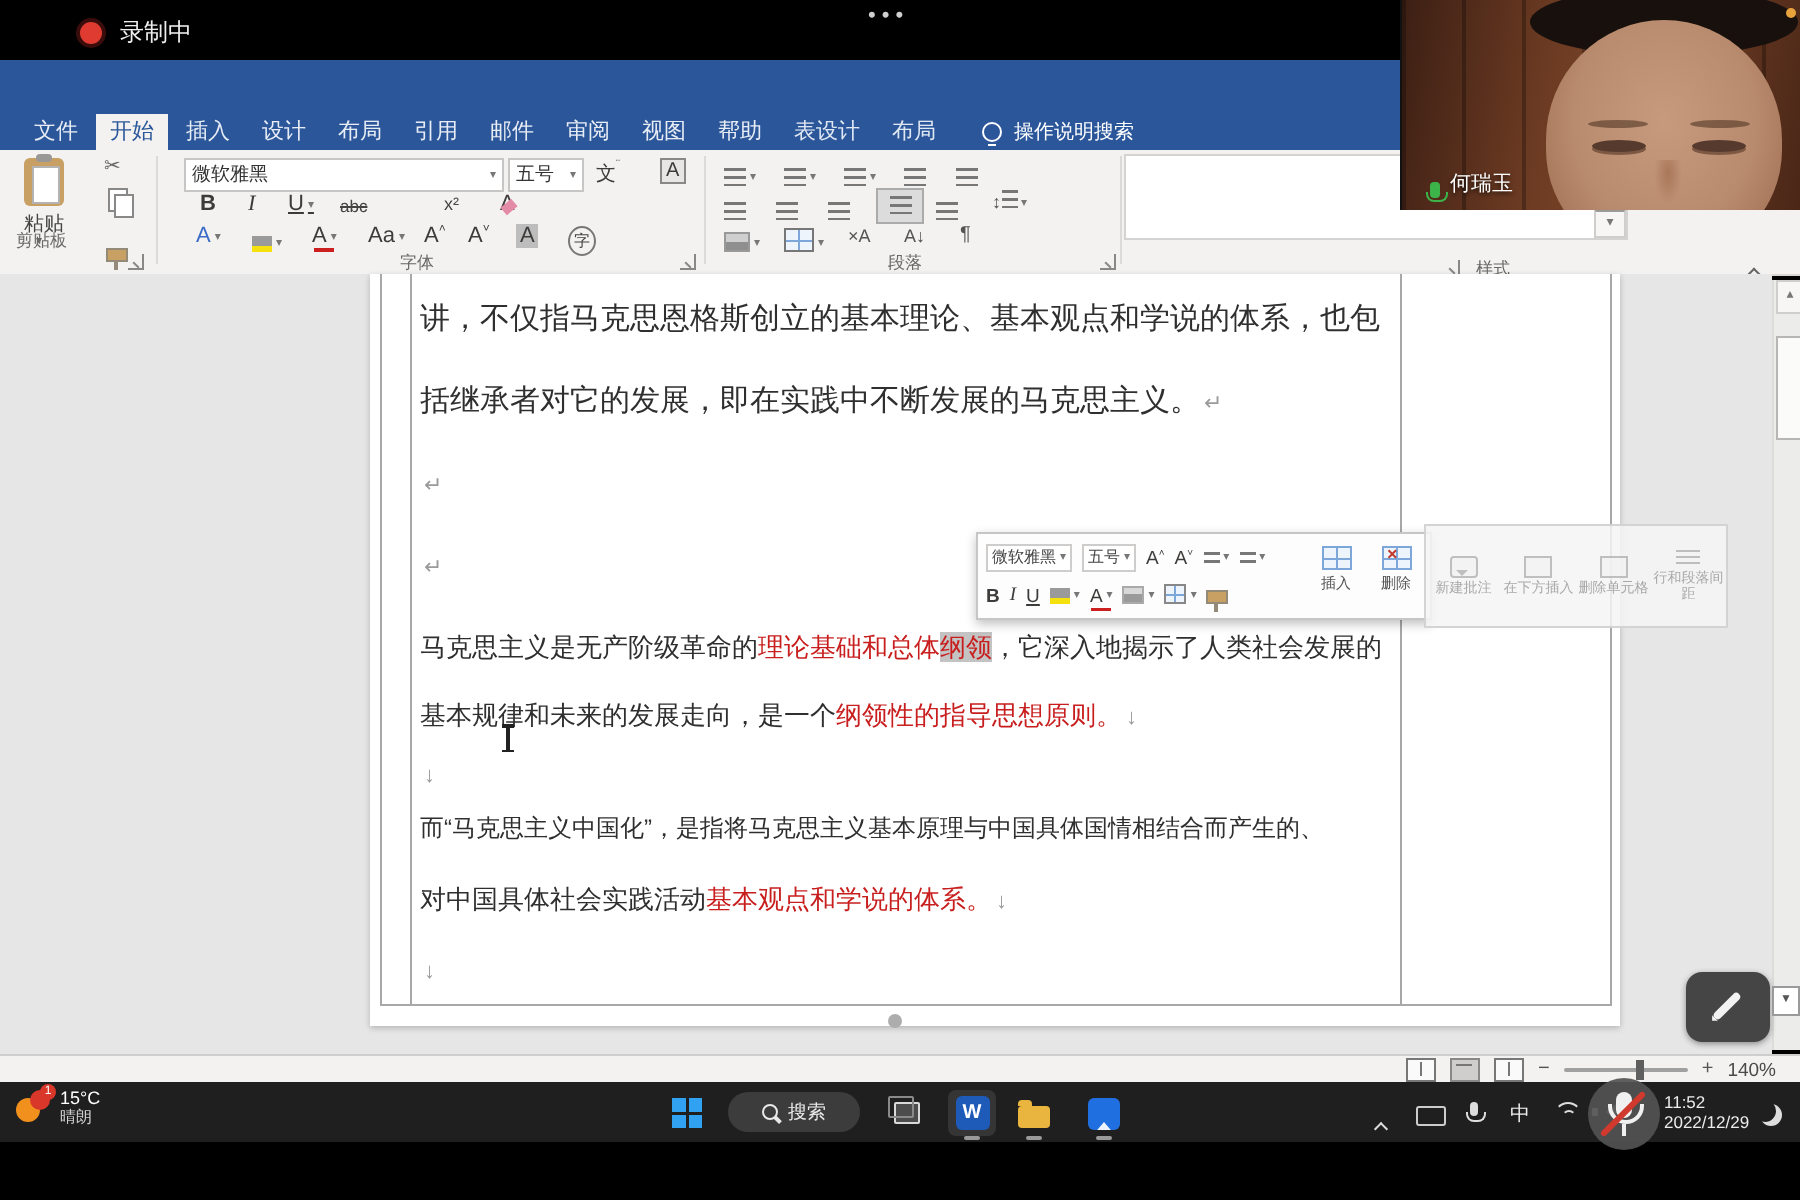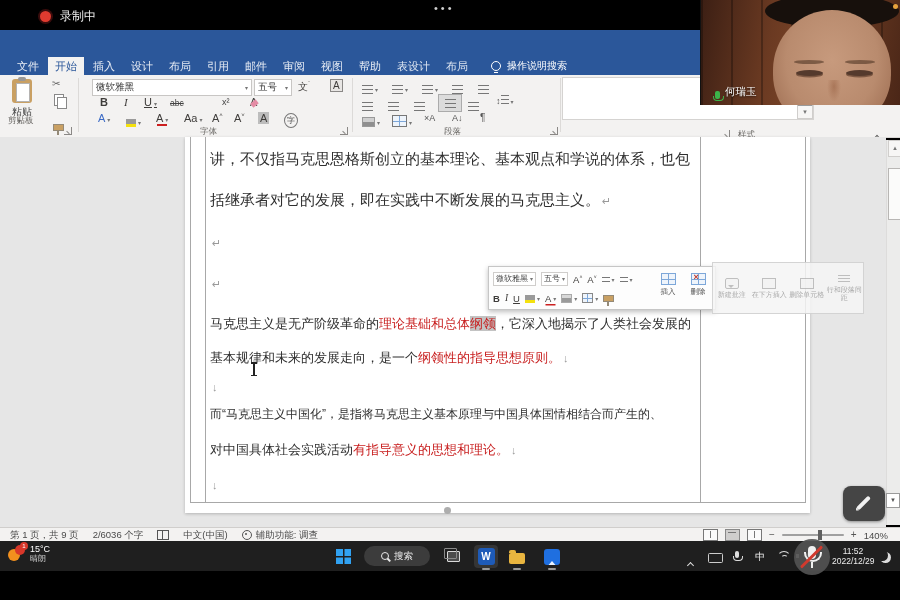--- a/index.html
+++ b/index.html
@@ -164,21 +164,21 @@
   .wifi{left:777px;top:10px;width:12px;height:10px;overflow:hidden;}
   .wifi:before{content:"";position:absolute;left:0;top:0;width:12px;height:12px;border:1.5px solid #ddd;border-radius:50%;border-color:#ddd transparent transparent transparent;}
   .wifi:after{content:"";position:absolute;left:3.5px;top:4px;width:5px;height:5px;border:1.5px solid #ddd;border-radius:50%;border-color:#ddd transparent transparent transparent;}
   #spk{left:799px;top:11px;width:0;height:0;border:4px solid transparent;border-right:5px solid #ddd;}
   #spk:before{content:"";position:absolute;left:-7px;top:-2px;width:3px;height:4px;background:#ddd;}
   #bigmic{left:794px;top:539px;width:36px;height:36px;border-radius:50%;background:rgba(82,82,82,.92);z-index:5;}
   #bigmic .cap{position:absolute;left:14px;top:7px;width:8px;height:13px;background:#f0f0f0;border-radius:4px;}
   #bigmic .arc{position:absolute;left:10px;top:13px;width:14px;height:8px;border:2px solid #f0f0f0;border-top:none;border-radius:0 0 9px 9px;}
   #bigmic .stem{position:absolute;left:17px;top:23px;width:2px;height:6px;background:#f0f0f0;}
   #bigmic .slash{position:absolute;left:16px;top:3px;width:3px;height:30px;background:#d03a2e;transform:rotate(45deg);border-radius:2px;}
-  #clock{left:832px;top:6px;width:42px;text-align:center;color:#ececec;font-size:8.5px;line-height:9.5px;}
+  #clock{left:832px;top:6px;width:42px;text-align:left;color:#ececec;font-size:8.5px;line-height:9.5px;}
   #moon{left:880px;top:11px;width:11px;height:11px;border-radius:50%;box-shadow:inset -3px -2px 0 0 #ddd;}
 
   
   #webcam{left:700px;top:0;width:200px;height:105px;z-index:40;overflow:hidden;background:
     repeating-linear-gradient(90deg,rgba(0,0,0,.28) 0 2px,rgba(0,0,0,0) 2px 30px),
     linear-gradient(100deg,#3c1f14 0%,#6b3a22 35%,#7a4528 55%,#4a2617 100%);
     border-left:1px solid #111;}
   #face{position:absolute;left:72px;top:10px;width:118px;height:120px;border-radius:50% 50% 46% 46%;
     background:radial-gradient(ellipse at 50% 42%,#c79a7d 0%,#b98b6e 55%,#96654a 100%);}
   #hair{position:absolute;left:64px;top:-6px;width:134px;height:34px;border-radius:50%;background:#17100c;}
@@ -330,21 +330,21 @@
     <div class="tline-h"></div>
     <div id="doc-cell">
         <div class="doc-line" style="top: 13px; font-size: 15px;"><span class="run-normal">讲，不仅指马克思恩格斯创立的基本理论、基本观点和学说的体系，也包</span></div>
         <div class="doc-line" style="top: 54px; font-size: 15px;"><span class="run-normal">括继承者对它的发展，即在实践中不断发展的马克思主义。</span><span class="mark">↵</span></div>
         <div class="doc-line" style="top: 96px; font-size: 15px;"><span class="mark">↵</span></div>
         <div class="doc-line" style="top: 137px; font-size: 15px;"><span class="mark">↵</span></div>
         <div class="doc-line" style="top: 178px; font-size: 13px;"><span class="run-normal">马克思主义是无产阶级革命的</span><span class="run-red">理论基础和总体</span><span class="run-red-selected">纲领</span><span class="run-normal">，它深入地揭示了人类社会发展的</span></div>
         <div class="doc-line" style="top: 212px; font-size: 13px;"><span class="run-normal">基本规律和未来的发展走向，是一个</span><span class="run-red">纲领性的指导思想原则。</span><span class="mark">↓</span></div>
         <div class="doc-line" style="top: 242px; font-size: 13px;"><span class="mark">↓</span></div>
         <div class="doc-line" style="top: 269px; font-size: 12px;"><span class="run-normal">而“马克思主义中国化”，是指将马克思主义基本原理与中国具体国情相结合而产生的、</span></div>
-        <div class="doc-line" style="top: 304px; font-size: 13px;"><span class="run-normal">对中国具体社会实践活动</span><span class="run-red">有指导意义的思想和理论。</span><span class="mark">↓</span></div>
+        <div class="doc-line" style="top: 304px; font-size: 13px;"><span class="run-normal">对中国具体社会实践活动</span><span class="run-red">基本观点和学说的体系。</span><span class="mark">↓</span></div>
         <div class="doc-line" style="top: 340px; font-size: 13px;"><span class="mark">↓</span></div>
       </div>
     <div id="cursor" class="abs"></div>
   </div>
   <div id="page-dot" class="abs"></div>
 
   <div id="vscroll" class="abs">
     <div id="vscroll-up">▴</div>
     <div id="vscroll-thumb"></div>
   </div>
@@ -397,30 +397,20 @@
         <span class="lbl">行和段落间距</span>
       </div>
     </div>
 
   <div id="penbtn" class="abs">
       <div class="pen"></div>
     </div>
   <div id="pendd" class="abs">▼</div>
 
   <div id="statusbar" class="abs">
-    <div id="status-left">
-      <span>第 1 页，共 9 页</span>
-      <span>2/6036 个字</span>
-      <span class="proof-ic"></span>
-      <span>中文(中国)</span>
-      <span style="display:flex;align-items:center;gap:4px;">
-        <span class="acc-ic"></span>
-        <span>辅助功能: 调查</span>
-      </span>
-    </div>
     <div id="status-right">
       <span class="vm"></span>
       <span class="vm sel page"></span>
       <span class="vm"></span>
       <span class="zbtn">−</span>
       <span id="zoom-track">
           <span id="zoom-thumb"></span>
         </span>
       <span class="zbtn">+</span>
       <span>140%</span>

